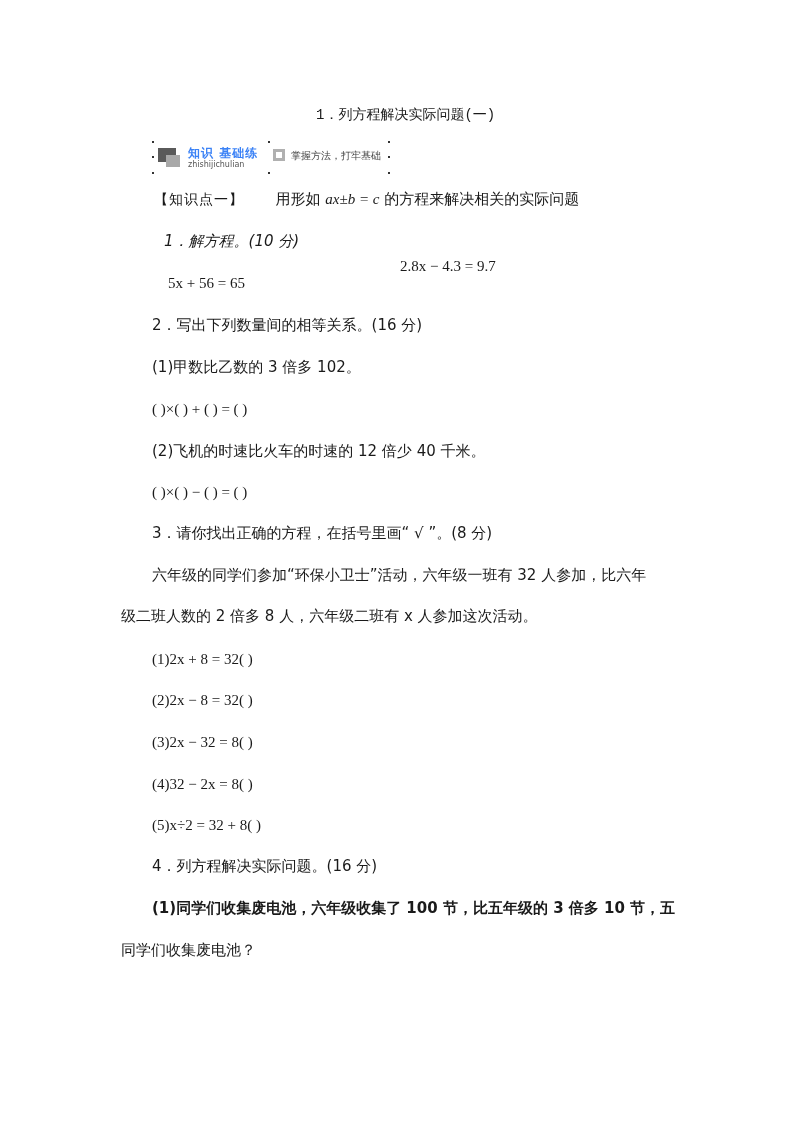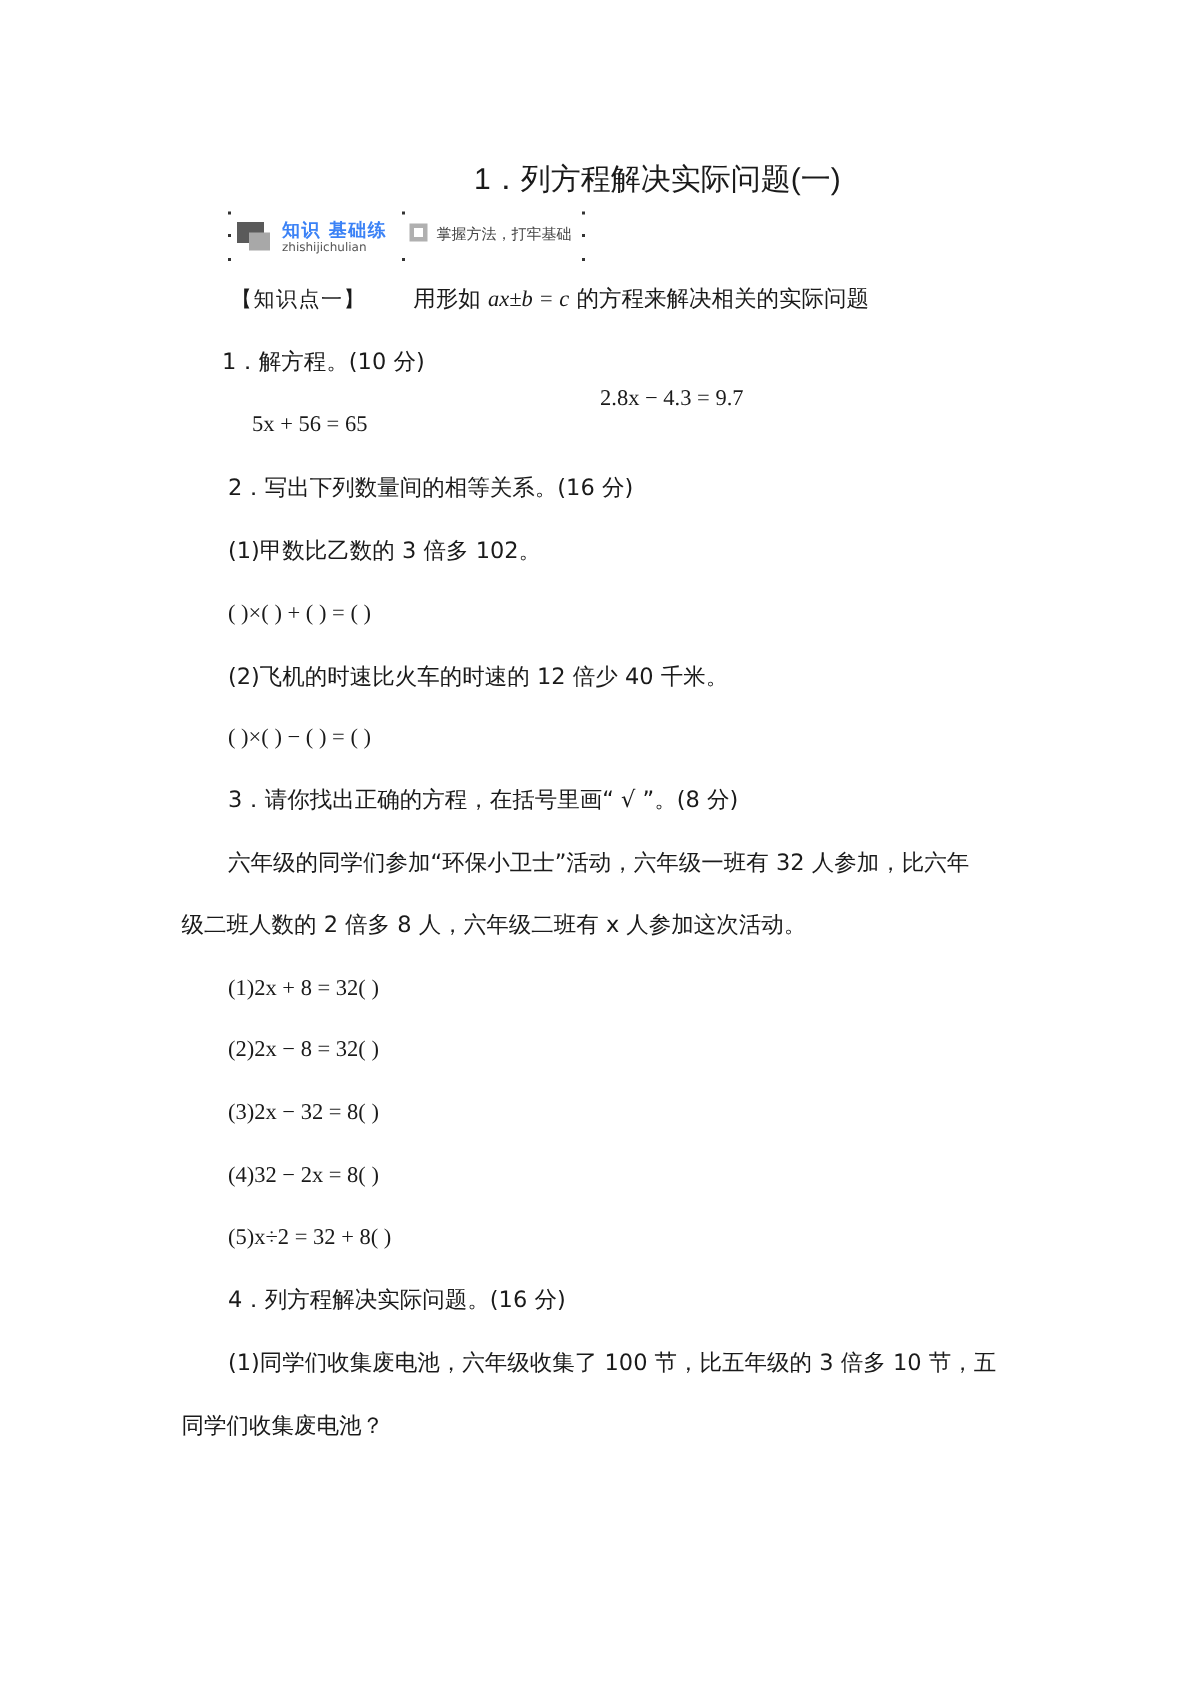--- a/index.html
+++ b/index.html
@@ -4,21 +4,21 @@
   <style>
     html, body { margin: 0; padding: 0; background: #ffffff; }
     body {
       width: 793px; height: 1122px; position: relative; overflow: hidden;
       font-family: "DejaVu Serif", "Liberation Serif", serif;
       color: #1a1a1a;
     }
     .abs { position: absolute; white-space: nowrap; }
     .t { font-size: 15px; line-height: 20px; font-family: "DejaVu Sans", "Liberation Sans", sans-serif; }
     .m { font-family: "Liberation Serif", "DejaVu Serif", serif; }
-    .title { font-size: 20px; font-family: Liberation Sans, sans-serif; }
+    .title { font-size: 14px; font-family: Liberation Mono, monospace; }
     .kp-tag { font-size: 14px; letter-spacing: 1px; }
     i.v { font-style: italic; font-family: "Liberation Serif", serif; }
 
     
     .banner { left: 152px; top: 141px; width: 238px; height: 32px; }
     .dot { position: absolute; width: 2px; height: 2px; background: #333; }
     .logo-dark { position: absolute; left: 6px; top: 7px; width: 18px; height: 14px; background: #5a5a5a; }
     .logo-light { position: absolute; left: 14px; top: 14px; width: 14px; height: 12px; background: #a8a8a8; }
     .banner-title { position: absolute; left: 36px; top: 4px; font-size: 12px; font-weight: bold; font-family: "DejaVu Sans", sans-serif; color: #3b82f6; letter-spacing: 1px; }
     .banner-pinyin { position: absolute; left: 36px; top: 19px; font-size: 8px; font-family: "DejaVu Sans", sans-serif; color: #555; }
@@ -49,34 +49,34 @@
   <div class="sq-icon"></div>
   <div class="banner-motto">掌握方法，打牢基础</div>
 </div>
 
 <div class="abs t" style="left:154px; top:189px;text-align:center;">
   <span class="kp-tag">【知识点一】</span>
   <span style="display:inline-block;width:22px;"></span>
   <span>用形如 </span><i class="v">ax±b = c</i><span> 的方程来解决相关的实际问题</span>
 </div>
 
-<div class="abs t" style="left:148px; top:231px;">1．解方程。(10 分)</div>
+<div class="abs t" style="left:164px; top:231px;font-style:italic;">1．解方程。(10 分)</div>
 <div class="abs t m" style="left:168px; top:273px;">5x + 56 = 65</div>
 <div class="abs t m" style="left:400px; top:256px;">2.8x − 4.3 = 9.7</div>
 
 <div class="abs t" style="left:152px; top:315px;">2．写出下列数量间的相等关系。(16 分)</div>
 <div class="abs t" style="left:152px; top:357px;">(1)甲数比乙数的 3 倍多 102。</div>
 <div class="abs t m" style="left:152px; top:399px;">(        )×(        ) + (        ) = (        )</div>
 <div class="abs t" style="left:152px; top:441px;">(2)飞机的时速比火车的时速的 12 倍少 40 千米。</div>
 <div class="abs t m" style="left:152px; top:482px;">(        )×(        ) − (        ) = (        )</div>
 
 <div class="abs t" style="left:152px; top:523px;">3．请你找出正确的方程，在括号里画“ √ ”。(8 分)</div>
 <div class="abs t" style="left:152px; top:565px;">六年级的同学们参加“环保小卫士”活动，六年级一班有 32 人参加，比六年</div>
 <div class="abs t" style="left:121px; top:606px;">级二班人数的 2 倍多 8 人，六年级二班有 x 人参加这次活动。</div>
 <div class="abs t m" style="left:152px; top:649px;">(1)2x + 8 = 32(        )</div>
 <div class="abs t m" style="left:152px; top:690px;">(2)2x − 8 = 32(        )</div>
 <div class="abs t m" style="left:152px; top:732px;text-align:right;">(3)2x − 32 = 8(        )</div>
 <div class="abs t m" style="left:152px; top:774px;">(4)32 − 2x = 8(        )</div>
 <div class="abs t m" style="left:152px; top:815px;">(5)x÷2 = 32 + 8(        )</div>
 
 <div class="abs t" style="left:152px; top:856px;">4．列方程解决实际问题。(16 分)</div>
-<div class="abs t" style="left:152px; top:898px;">(1)同学们收集废电池，六年级收集了 100 节，比五年级的 3 倍多 10 节，五</div>
+<div class="abs t" style="left:152px; top:898px;font-weight:bold;">(1)同学们收集废电池，六年级收集了 100 节，比五年级的 3 倍多 10 节，五</div>
 <div class="abs t" style="left:121px; top:940px;">同学们收集废电池？</div>
 
 </body></html>

